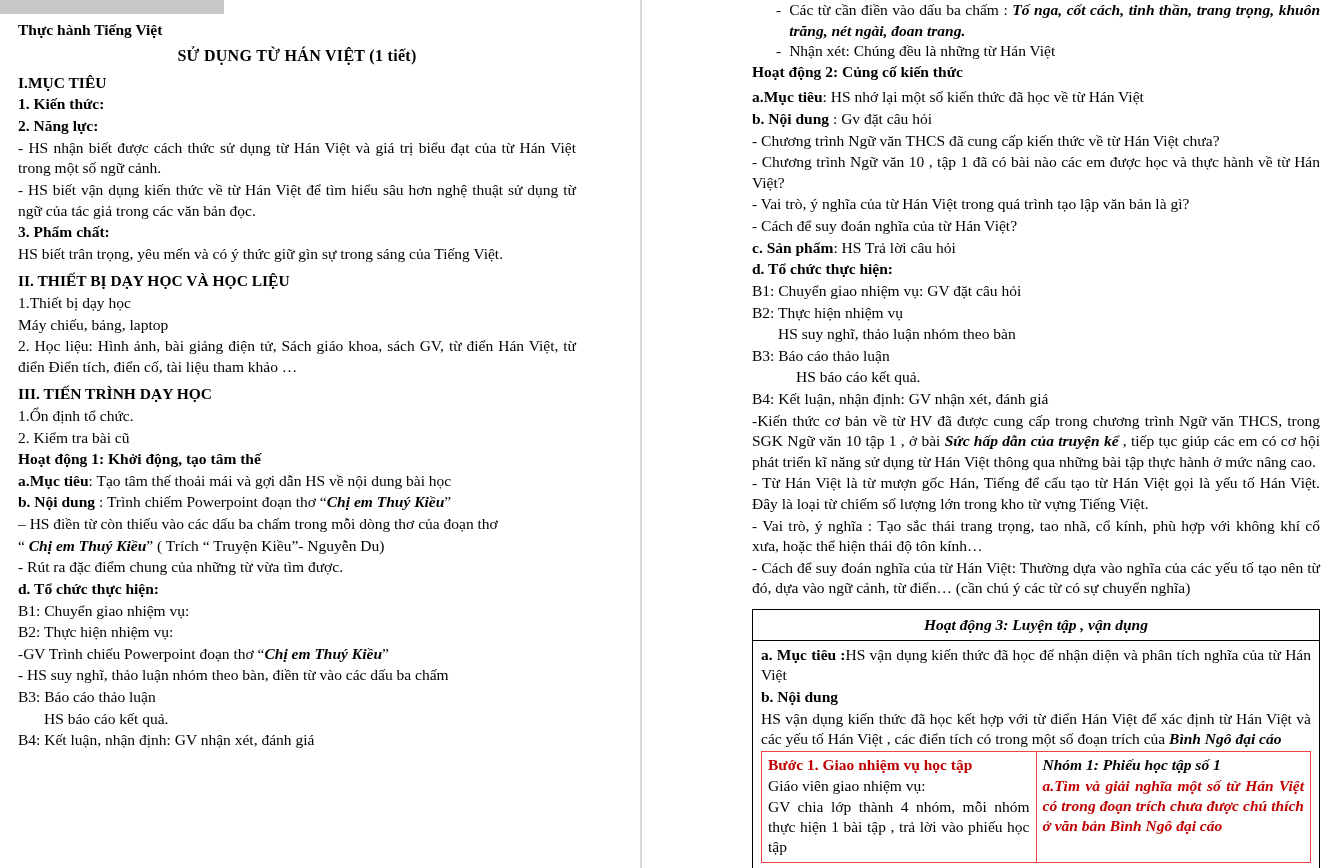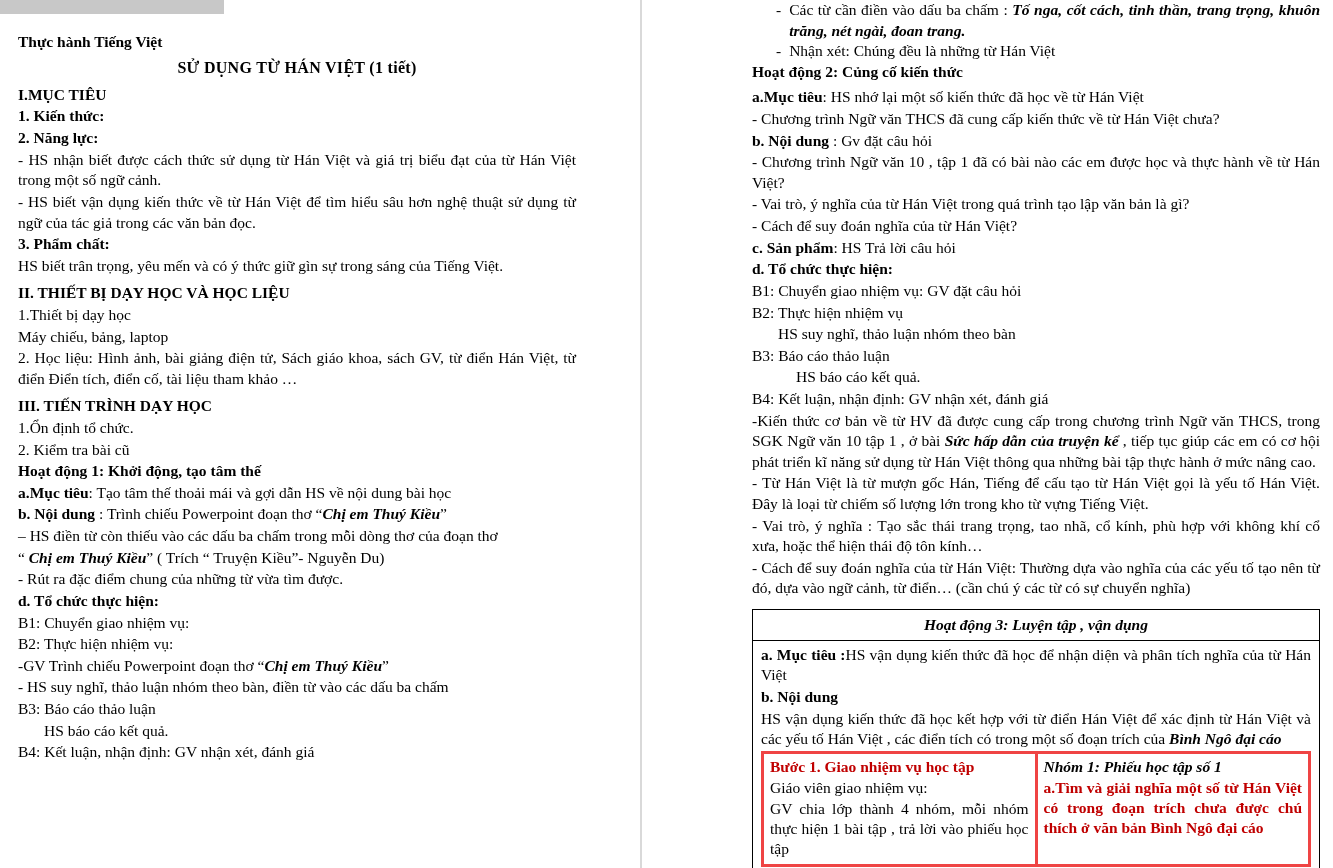--- a/index.html
+++ b/index.html
@@ -38,21 +38,21 @@
   .col {
     position: absolute;
     top: 0;
     font-size: 15.5px;
     line-height: 1.33;
     text-align: justify;
   }
   .col-left {
     left: 18px;
     width: 558px;
-    padding-top: 32px;
+    padding-top: 20px;
   }
   .col-right {
     left: 752px;
     width: 568px;
     padding-top: 0px;
   }
   p {
     margin: 0 0 1px 0;
   }
   .b { font-weight: bold; }
@@ -93,33 +93,34 @@
   .box-body {
     padding: 4px 8px 5px 8px;
     border-top: 1px solid #000;
   }
   .tbl {
     width: 100%;
     border-collapse: collapse;
     table-layout: fixed;
   }
   .tbl td {
-    border: 3px solid #ef4444;
+    border: 1px solid #ef4444;
     vertical-align: top;
     padding: 3px 6px 4px 6px;
     font-size: 15.5px;
     line-height: 1.3;
   }
   .red {
     color: #c00000;
     font-weight: bold;
   }
   .red-i {
     color: #c00000;
     font-weight: bold;
+    font-style: italic;
   }
   .tbl td.cell-l { width: 50%; }
   .tbl td.cell-r { width: 50%; }
   .nowrapjust { text-align: justify; }
 </style>
 </head>
 <body>
 
 <div class="page">
 
@@ -146,21 +147,21 @@
     <p>2. Học liệu: Hình ảnh, bài giảng điện tử, Sách giáo khoa, sách GV, từ điển Hán Việt, từ điển Điển tích, điển cố, tài liệu tham khảo …</p>
 
     <p class="heading gap-top">III. TIẾN TRÌNH DẠY HỌC</p>
     <p>1.Ổn định tổ chức.</p>
     <p>2. Kiểm tra bài cũ</p>
 
     <p class="b">Hoạt động 1: Khởi động, tạo tâm thế</p>
 
     <p><span class="b">a.Mục tiêu</span><span>:  Tạo tâm thế thoải mái và gợi dẫn HS về nội dung bài học</span></p>
 
-    <p><span class="b">b. Nội dung</span><span> : Trình chiếu Powerpoint đoạn thơ “</span><span class="bi">Chị em Thuý Kiều</span><span>”</span></p>
+    <p><span class="b">b. Nội dung</span><span> : Trình chiếm Powerpoint đoạn thơ “</span><span class="bi">Chị em Thuý Kiều</span><span>”</span></p>
 
     <p>– HS điền từ còn thiếu vào các dấu ba chấm trong mỗi dòng thơ của đoạn thơ</p>
 
     <p><span>“ </span><span class="bi">Chị em Thuý Kiều</span><span>” ( Trích “ Truyện Kiều”- Nguyễn Du)</span></p>
 
     <p>- Rút ra đặc điểm chung của những từ vừa tìm được.</p>
 
 
     <p class="b">d. Tổ chức thực hiện:</p>
 
@@ -182,23 +183,23 @@
 
     <div class="bullet-row">
       <span class="dash">-</span>
       <span class="txt"> Nhận xét: Chúng đều là những từ Hán Việt</span>
     </div>
 
     <p class="b">Hoạt động 2: Củng cố kiến thức</p>
 
     <p style="margin-top:5px"><span class="b">a.Mục tiêu</span><span>:  HS nhớ lại một số kiến thức đã học về từ Hán Việt</span></p>
 
+    <p><span class="b">b. Nội dung</span><span> : Gv đặt câu hỏi</span></p>
+
     <p>- Chương trình Ngữ văn THCS đã cung cấp kiến thức về từ Hán Việt chưa?</p>
-
-    <p><span class="b">b. Nội dung</span><span> : Gv đặt câu hỏi</span></p>
     <p>- Chương trình  Ngữ văn 10 , tập 1 đã có bài nào các em được học và thực hành về từ Hán Việt?</p>
     <p>- Vai trò, ý nghĩa của từ Hán Việt trong quá trình tạo lập văn bản là gì?</p>
     <p>- Cách để suy đoán nghĩa của từ Hán Việt?</p>
 
     <p><span class="b">c. Sản phẩm</span><span>:  HS Trả lời câu hỏi</span></p>
 
     <p class="b">d. Tổ chức thực hiện:</p>
 
     <p>B1: Chuyển giao nhiệm vụ: GV đặt câu hỏi</p>
     <p>B2: Thực hiện nhiệm vụ</p>

